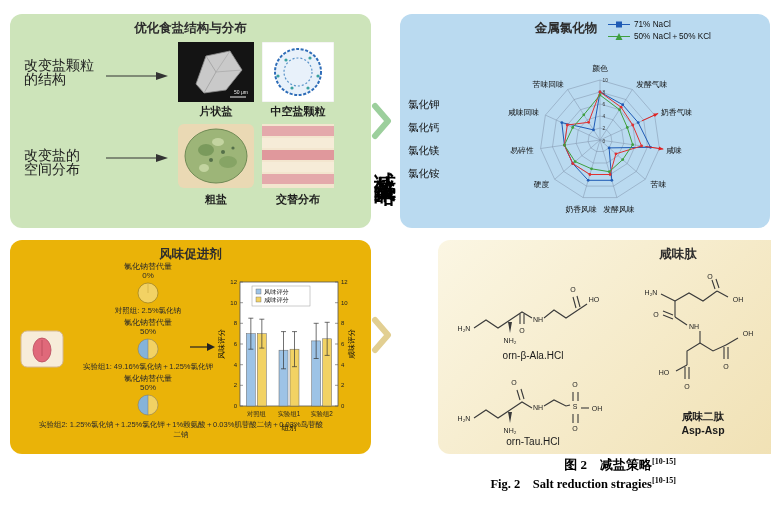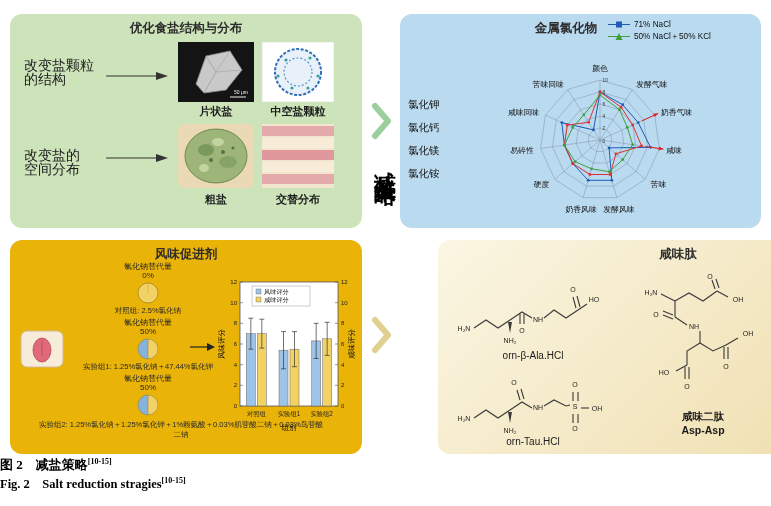--- a/index.html
+++ b/index.html
@@ -1,32 +1,32 @@
 <!DOCTYPE html>
 <html><head>
 <meta charset="utf-8">
 <style>
   html,body{margin:0;padding:0;background:#fff;}
   body{font-family:"Liberation Sans",sans-serif;}
   .canvas{position:relative;width:771px;height:506px;background:#ffffff;overflow:hidden;}
   .abs{position:absolute;}
-  .panel{position:absolute;border-radius:12px;}
+  .panel{position:absolute;border-radius:12px;padding-left:9px;}
   .ptitle{position:absolute;top:6px;margin:0;text-align:center;font-size:12.5px;font-weight:bold;color:#2d2d2d;}
   .prewrap{white-space:pre-line;}
   .imgcap{position:absolute;text-align:center;font-size:11px;font-weight:bold;color:#1c1c1c;}
   .rowlabel{position:absolute;font-size:14px;color:#1c1c1c;line-height:14px;}
   .saltlabel{position:absolute;left:8px;width:56px;font-size:10.5px;color:#111;}
   .legend-row{display:flex;align-items:center;gap:4px;font-size:8.2px;color:#111;margin-bottom:2px;white-space:nowrap;}
   #radar-legend{position:absolute;left:208px;top:6px;width:150px;}
   .ftext{position:absolute;text-align:center;font-size:8px;color:#2a2a2a;line-height:9.5px;}
   .fdesc{position:absolute;text-align:center;font-size:7.5px;color:#2a2a2a;line-height:9.5px;}
   .chem-name{position:absolute;text-align:center;font-size:10px;color:#1a1a1a;}
   .chem-name.b{font-weight:bold;font-size:10.5px;}
   .vtext{position:absolute;writing-mode:vertical-rl;text-orientation:upright;font-size:22px;font-weight:bold;letter-spacing:4px;line-height:26px;}
-  .cap{position:absolute;left:0;width:676px;text-align:left;font-family:"Liberation Serif",serif;font-weight:bold;color:#000;}
+  .cap{position:absolute;left:0;width:676px;text-align:right;font-family:"Liberation Serif",serif;font-weight:bold;color:#000;}
   .cap sup{font-size:8px;}
   svg text{font-family:"Liberation Sans",sans-serif;}
   .atom{font-size:7px;fill:#222;text-anchor:middle;}
   .bond{stroke:#3a3a3a;stroke-width:1.1;fill:none;}
 </style>
 </head>
 <body>
 
 <div class="canvas">
 
@@ -211,21 +211,21 @@
     <div class="fdesc" style="left:43px;top:66px;width:190px;">对照组: 2.5%氯化钠</div>
 
     <div class="ftext" style="left:78px;top:78px;width:120px;">氯化钠替代量</div>
     <div class="ftext" style="left:78px;top:87px;width:120px;">50%</div>
     <svg id="pie-1" class="abs" style="left:127px;top:98px;" width="22" height="22">
         <path d="M11,1 A10,10 0 0 0 11,21 Z" fill="#85b3d9"></path>
         <path d="M11,1 A10,10 0 0 1 11,21 Z" fill="#f2d264"></path>
         <circle cx="11" cy="11" r="10" fill="none" stroke="#777" stroke-width="0.5"></circle>
         <line x1="11" y1="1" x2="11" y2="21" stroke="#777" stroke-width="0.5"></line>
       </svg>
-    <div class="fdesc" style="left:43px;top:122px;width:190px;">实验组1: 1.25%氯化钠＋47.44%氯化钾</div>
+    <div class="fdesc" style="left:43px;top:122px;width:190px;">实验组1: 49.16%氯化钠＋1.25%氯化钾</div>
 
     <div class="ftext" style="left:78px;top:134px;width:120px;">氯化钠替代量</div>
     <div class="ftext" style="left:78px;top:143px;width:120px;">50%</div>
     <svg id="pie-2" class="abs" style="left:127px;top:154px;" width="22" height="22">
         <path d="M11,1 A10,10 0 0 0 11,21 Z" fill="#85b3d9"></path>
         <path d="M11,1 A10,10 0 0 1 11,21 Z" fill="#f2d264"></path>
         <circle cx="11" cy="11" r="10" fill="none" stroke="#777" stroke-width="0.5"></circle>
         <line x1="11" y1="1" x2="11" y2="21" stroke="#777" stroke-width="0.5"></line>
       </svg>
     <div class="fdesc" style="left:26px;top:180px;width:290px;">实验组2: 1.25%氯化钠＋1.25%氯化钾＋1%赖氨酸＋0.03%肌苷酸二钠＋0.03%鸟苷酸二钠</div>

